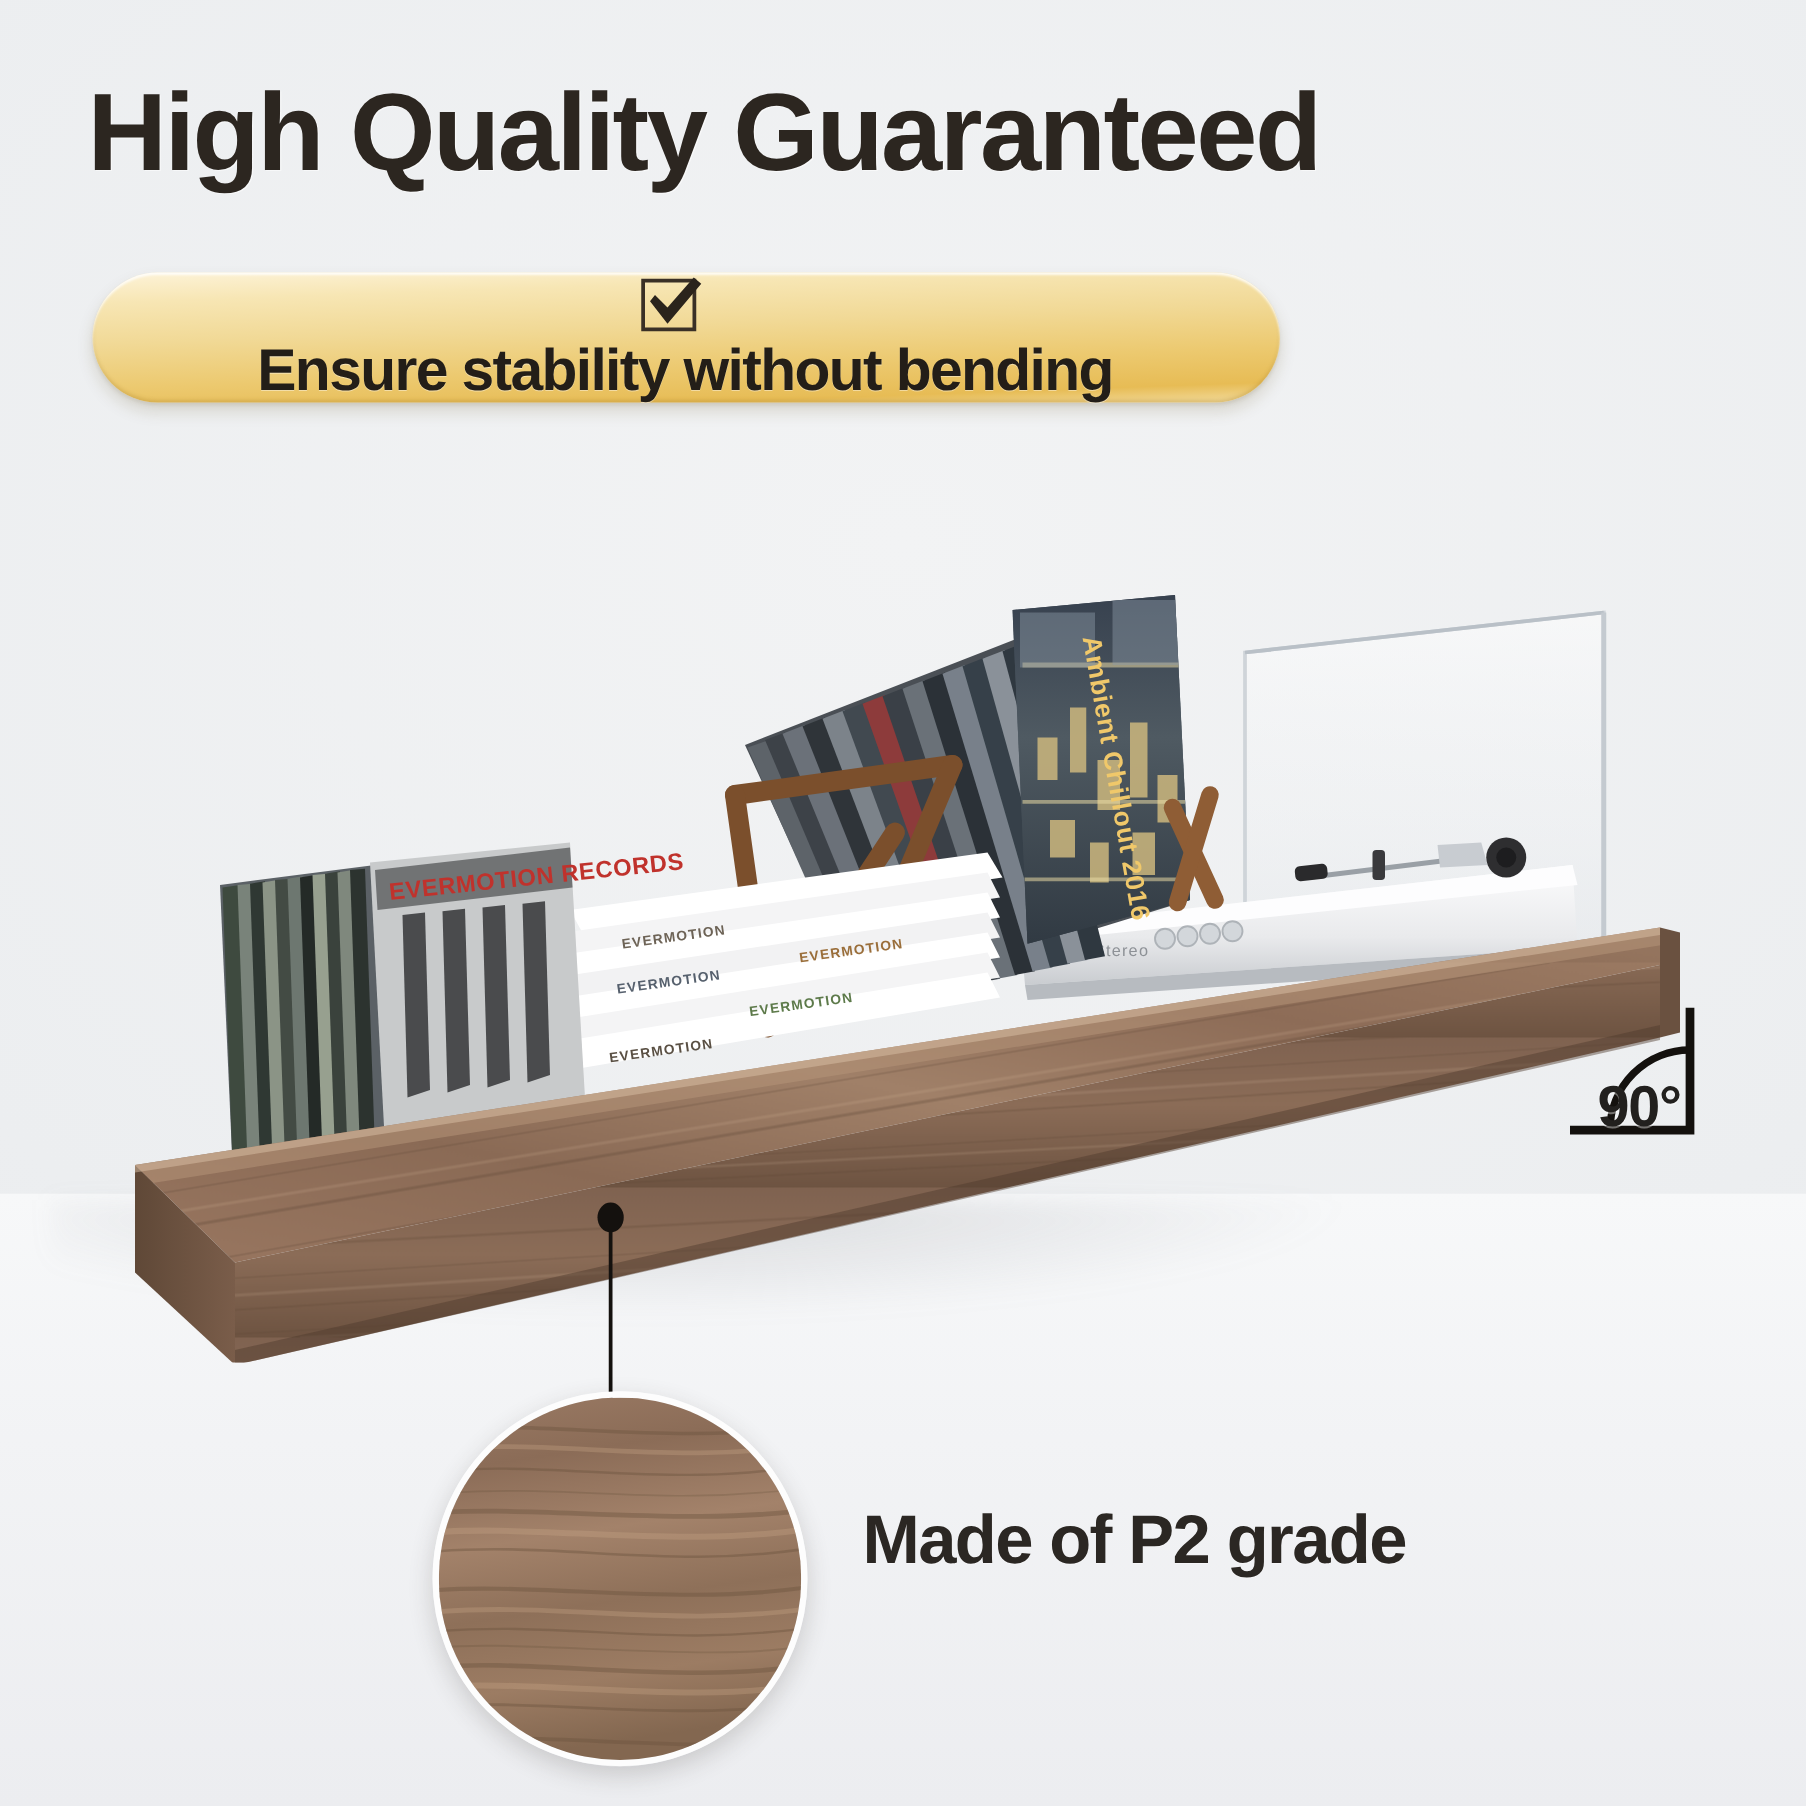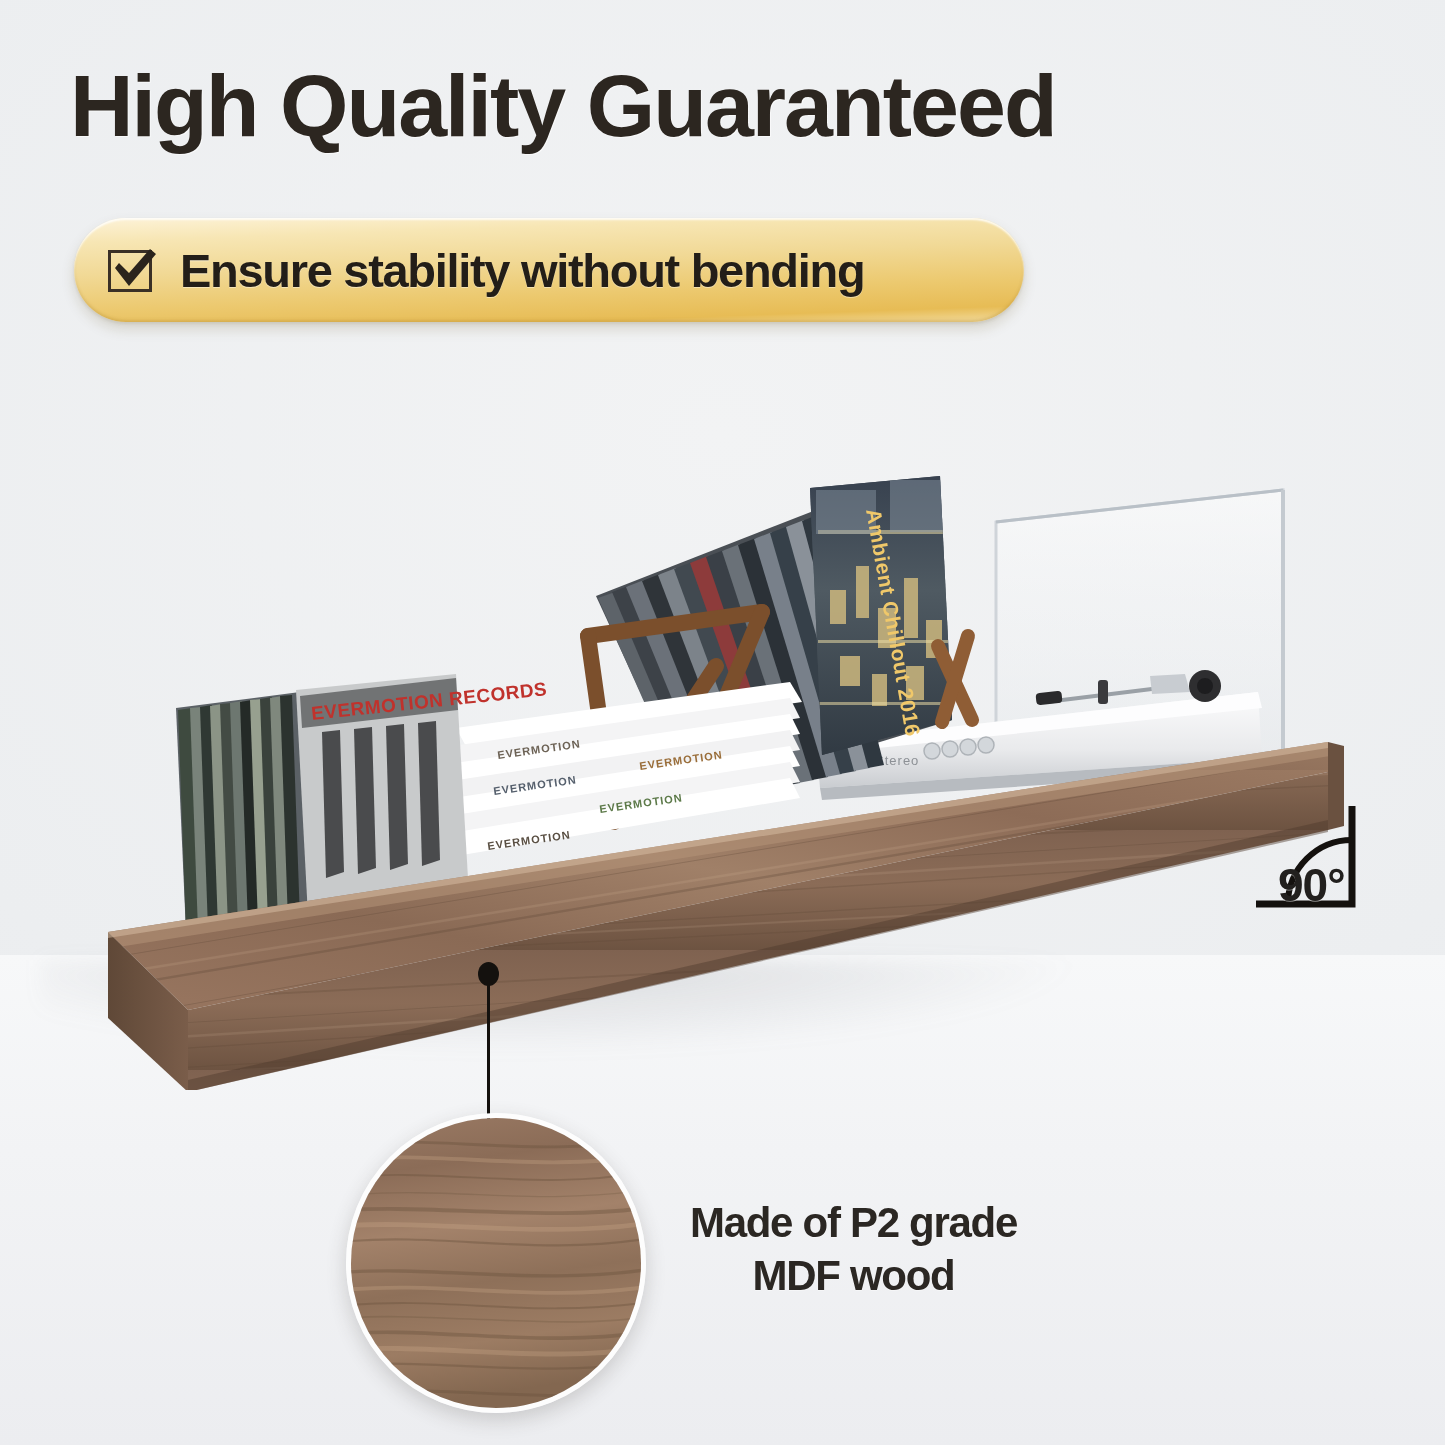--- a/index.html
+++ b/index.html
@@ -42,21 +42,21 @@
         #ecc96f 68%,
         #e7bc55 88%,
         #f3dda2 100%);
     box-shadow:
         0 7px 13px rgba(90,70,20,.17),
         0 2px 3px rgba(90,70,20,.10),
         inset 0 2px 2px rgba(255,255,255,.85),
         inset 0 -2px 3px rgba(170,130,40,.30);
     padding:0 34px 0 32px;
   }
-  #pill-stability { left:74px; top:218px; width:950px; height:104px; }
+  #pill-stability { left:74px; top:218px; width:950px; height:104px;flex-direction:column; }
   #pill-human     { left:74px; top:358px; width:546px; height:104px; }
 
   .check-box {
     position:relative;
     width:52px; height:50px;
     flex:0 0 auto;
     margin-right:22px;
   }
   .check-box .frame {
     position:absolute; left:2px; top:5px;
@@ -119,21 +119,21 @@
     width:300px; height:300px; border-radius:50%;
     border:5px solid #fdfdfd;
     overflow:hidden;
     box-shadow:0 7px 20px rgba(60,55,50,.20);
   }
   #callout-circle svg { display:block; width:100%; height:100%; }
 
   
   .callout-text {
     position:absolute; left:690px; top:1197px;
-    font-size:42px; line-height:1.26;
+    font-size:55px; line-height:1.26;
     font-weight:700; letter-spacing:-1.3px;
     color:#2b2723;
     text-shadow:0 1px 0 rgba(255,255,255,.4);
   }
   .callout-text div { white-space:nowrap; }
 </style>
 </head>
 <body>
 
 <div id="stage">
@@ -431,16 +431,15 @@
       </g>
       <g stroke="#5d4733" fill="none" opacity=".22">
         <path d="M-10 80 C120 70, 170 92, 312 74" stroke-width="1.4"></path>
         <path d="M-10 208 C60 198, 230 222, 312 204" stroke-width="1.6"></path>
       </g>
     </svg>
   </div>
 
   <div class="callout-text">
     <div>Made of P2 grade</div>
-    <div>MDF wood</div>
   </div>
 
 </div>
 
 </body></html>

